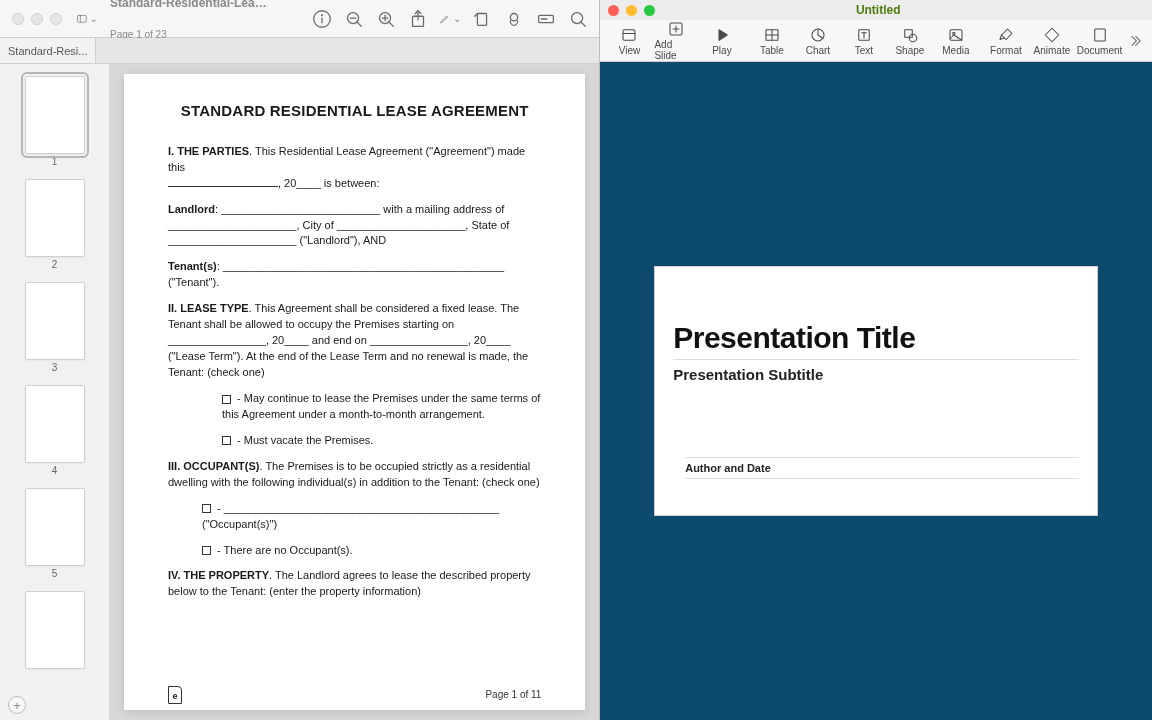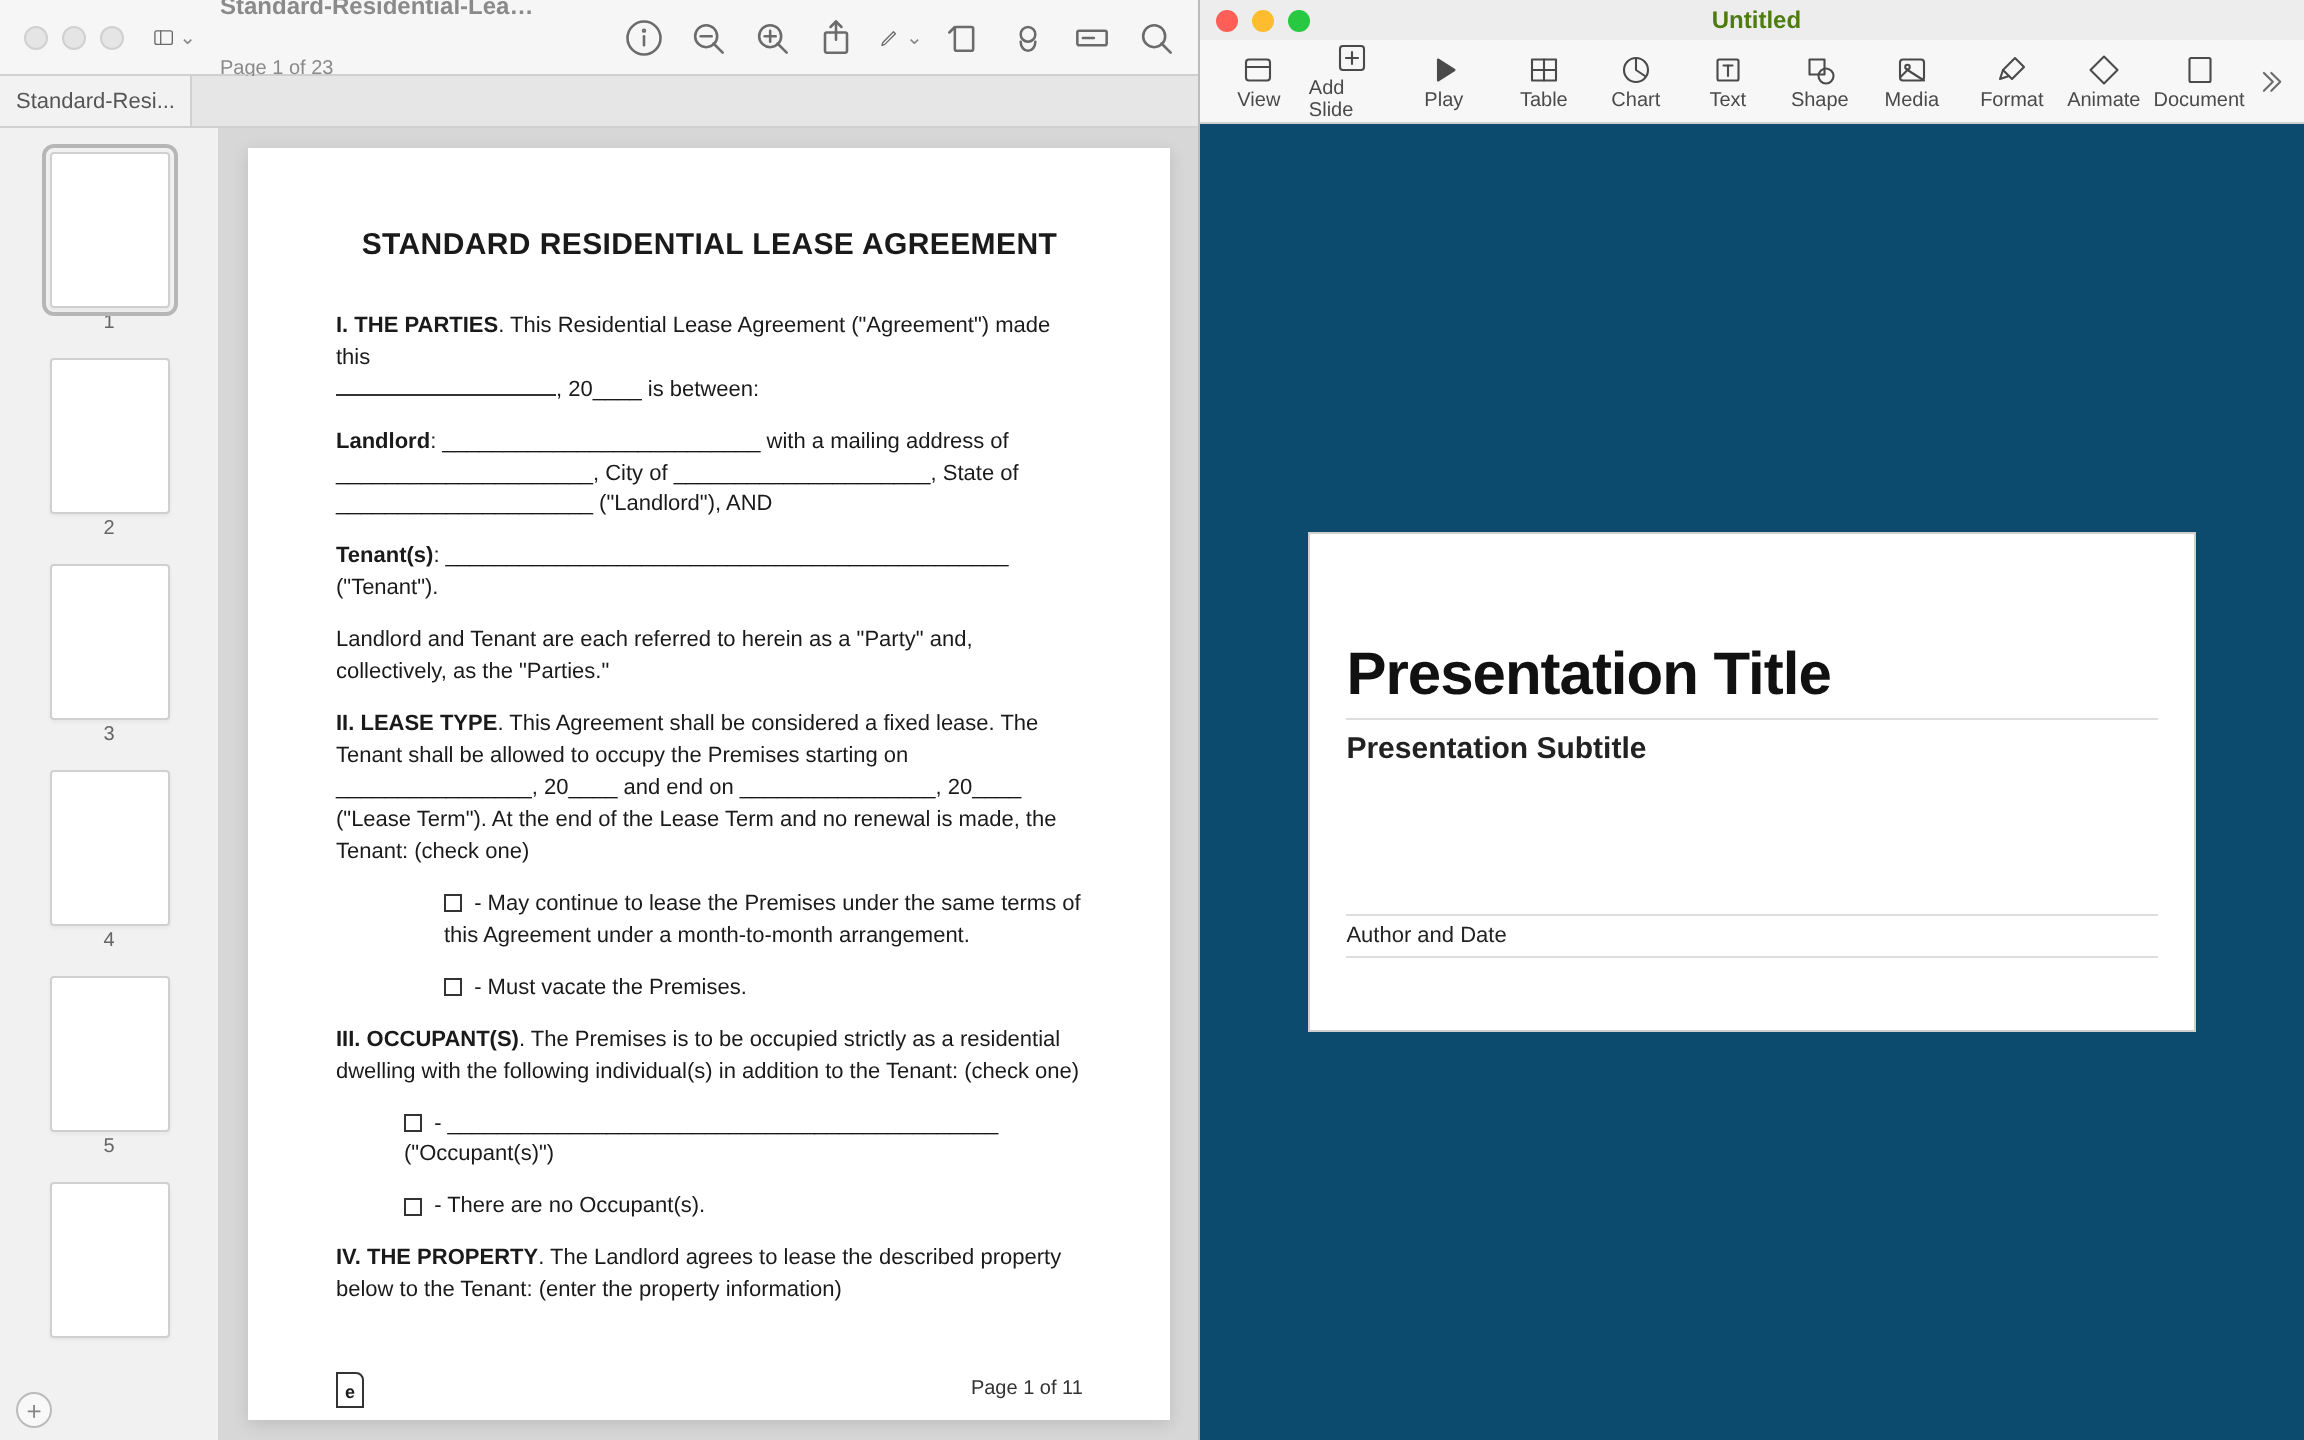--- a/index.html
+++ b/index.html
@@ -21,21 +21,21 @@
 .pdf-tab { height: 100%; padding: 0 8px; font-size: 11px; color: #555; display: flex; align-items: center; background: #f2f2f2; border-right: 1px solid #d0d0d0; }
 
 .pdf-body { flex: 1; display: flex; overflow: hidden; }
 .thumbs { width: 110px; background: #f1f1f1; border-right: 1px solid #d6d6d6; overflow-y: hidden; padding: 6px 0 0 0; position: relative; }
 .thumb { width: 60px; height: 78px; background: #fff; margin: 6px auto 2px auto; border: 1px solid #d0d0d0; border-radius: 2px; box-shadow: 0 1px 2px rgba(0,0,0,0.05); }
 .thumb.sel { outline: 2px solid #b6b6b6; outline-offset: 2px; }
 .thumb-lbl { text-align: center; font-size: 10px; color: #666; margin-bottom: 12px; }
 .thumb-add { position: absolute; bottom: 6px; left: 8px; width: 18px; height: 18px; border-radius: 50%; border: 1px solid #bbb; color: #888; font-size: 13px; display: flex; align-items: center; justify-content: center; background: #f8f8f8; }
 
 .page-area { flex: 1; background: #d7d7d7; overflow: hidden; position: relative; padding: 10px 14px; }
-.page { width: 100%; height: 100%; background: #fff; box-shadow: 0 2px 8px rgba(0,0,0,0.12); padding: 38px 44px 12px 44px; font-size: 11px; color: #1a1a1a; line-height: 1.45; position: relative; }
+.page { width: 100%; height: 100%; background: #fff; box-shadow: 0 2px 8px rgba(0,0,0,0.12); padding: 26px 44px 12px 44px; font-size: 11px; color: #1a1a1a; line-height: 1.45; position: relative; }
 .page h1 { text-align: center; font-size: 15px; font-weight: 700; letter-spacing: 0.2px; margin-bottom: 22px; }
 .page p { margin-bottom: 10px; }
 .page .sec { font-weight: 700; }
 .page .indent { padding-left: 34px; }
 .page .indent2 { padding-left: 54px; }
 .blank { display: inline-block; border-bottom: 1px solid #333; height: 0.9em; vertical-align: baseline; }
 .cb { display: inline-block; width: 9px; height: 9px; border: 1px solid #333; vertical-align: middle; margin-right: 3px; }
 .page-foot { position: absolute; bottom: 8px; right: 44px; font-size: 10px; color: #333; }
 .page-elogo { position: absolute; bottom: 6px; left: 44px; width: 14px; height: 18px; background: #fff; border: 1px solid #333; border-top-right-radius: 4px; display: flex; align-items: flex-end; justify-content: center; font-size: 9px; font-weight: 700; }
 
@@ -50,21 +50,21 @@
 .kn-toolbar { height: 42px; background: #f7f7f7; border-bottom: 1px solid #cfcfcf; display: flex; align-items: center; padding: 0 8px; gap: 4px; }
 .kn-tool { display: flex; flex-direction: column; align-items: center; justify-content: center; min-width: 42px; color: #4a4a4a; font-size: 10px; gap: 1px; }
 .kn-tool svg { width: 18px; height: 18px; }
 .kn-spacer { flex: 1; }
 .kn-over { width: 18px; color: #6a6a6a; display: flex; align-items: center; justify-content: center; }
 
 .kn-canvas { flex: 1; background: #0c4a6e; display: flex; align-items: center; justify-content: center; }
 .kn-slide { width: 444px; height: 250px; background: #fff; border: 1px solid #cfcfcf; position: relative; padding: 54px 18px 0 18px; }
 .kn-ptitle { font-size: 30px; font-weight: 800; color: #111; letter-spacing: -0.5px; }
 .kn-psub { font-size: 15px; font-weight: 700; color: #222; margin-top: 4px; border-top: 1px solid #ddd; padding-top: 6px; }
-.kn-auth { position: absolute; left: 18px; right: 18px; bottom: 36px; border: 1px solid #ddd; border-left: none; border-right: none; padding: 4px 0; font-size: 11px; font-weight: 400; color: #222; }
+.kn-auth { position: absolute; left: 30px; right: 18px; bottom: 36px; border: 1px solid #ddd; border-left: none; border-right: none; padding: 4px 0; font-size: 11px; font-weight: 700; color: #222; }
 
 svg { stroke: currentColor; fill: none; stroke-width: 1.4; stroke-linecap: round; stroke-linejoin: round; }
 </style>
 </head>
 <body>
 
 <div class="pdf-app">
   <div class="pdf-titlebar">
     <div class="traffic">
       <div class="tl"></div>
@@ -177,21 +177,20 @@
         <p>
           <span class="sec">Landlord</span><span>: __________________________ with a mailing address of</span><br>
           <span>_____________________, City of _____________________, State of</span><br>
           <span>_____________________ ("Landlord"), AND</span>
         </p>
 
         <p>
           <span class="sec">Tenant(s)</span><span>: ______________________________________________ ("Tenant").</span>
         </p>
 
-        <p>Landlord and Tenant are each referred to herein as a "Party" and, collectively, as the "Parties."</p>
 
         <p>
           <span class="sec">II. LEASE TYPE</span><span>. This Agreement shall be considered a fixed lease. The Tenant shall be allowed to occupy the Premises starting on ________________, 20____ and end on ________________, 20____ ("Lease Term"). At the end of the Lease Term and no renewal is made, the Tenant: (check one)</span>
         </p>
         <p class="indent2"><span class="cb"></span> <span>- May continue to lease the Premises under the same terms of this Agreement under a month-to-month arrangement.</span></p>
         <p class="indent2"><span class="cb"></span> <span>- Must vacate the Premises.</span></p>
 
         <p>
           <span class="sec">III. OCCUPANT(S)</span><span>. The Premises is to be occupied strictly as a residential dwelling with the following individual(s) in addition to the Tenant: (check one)</span>
         </p>

